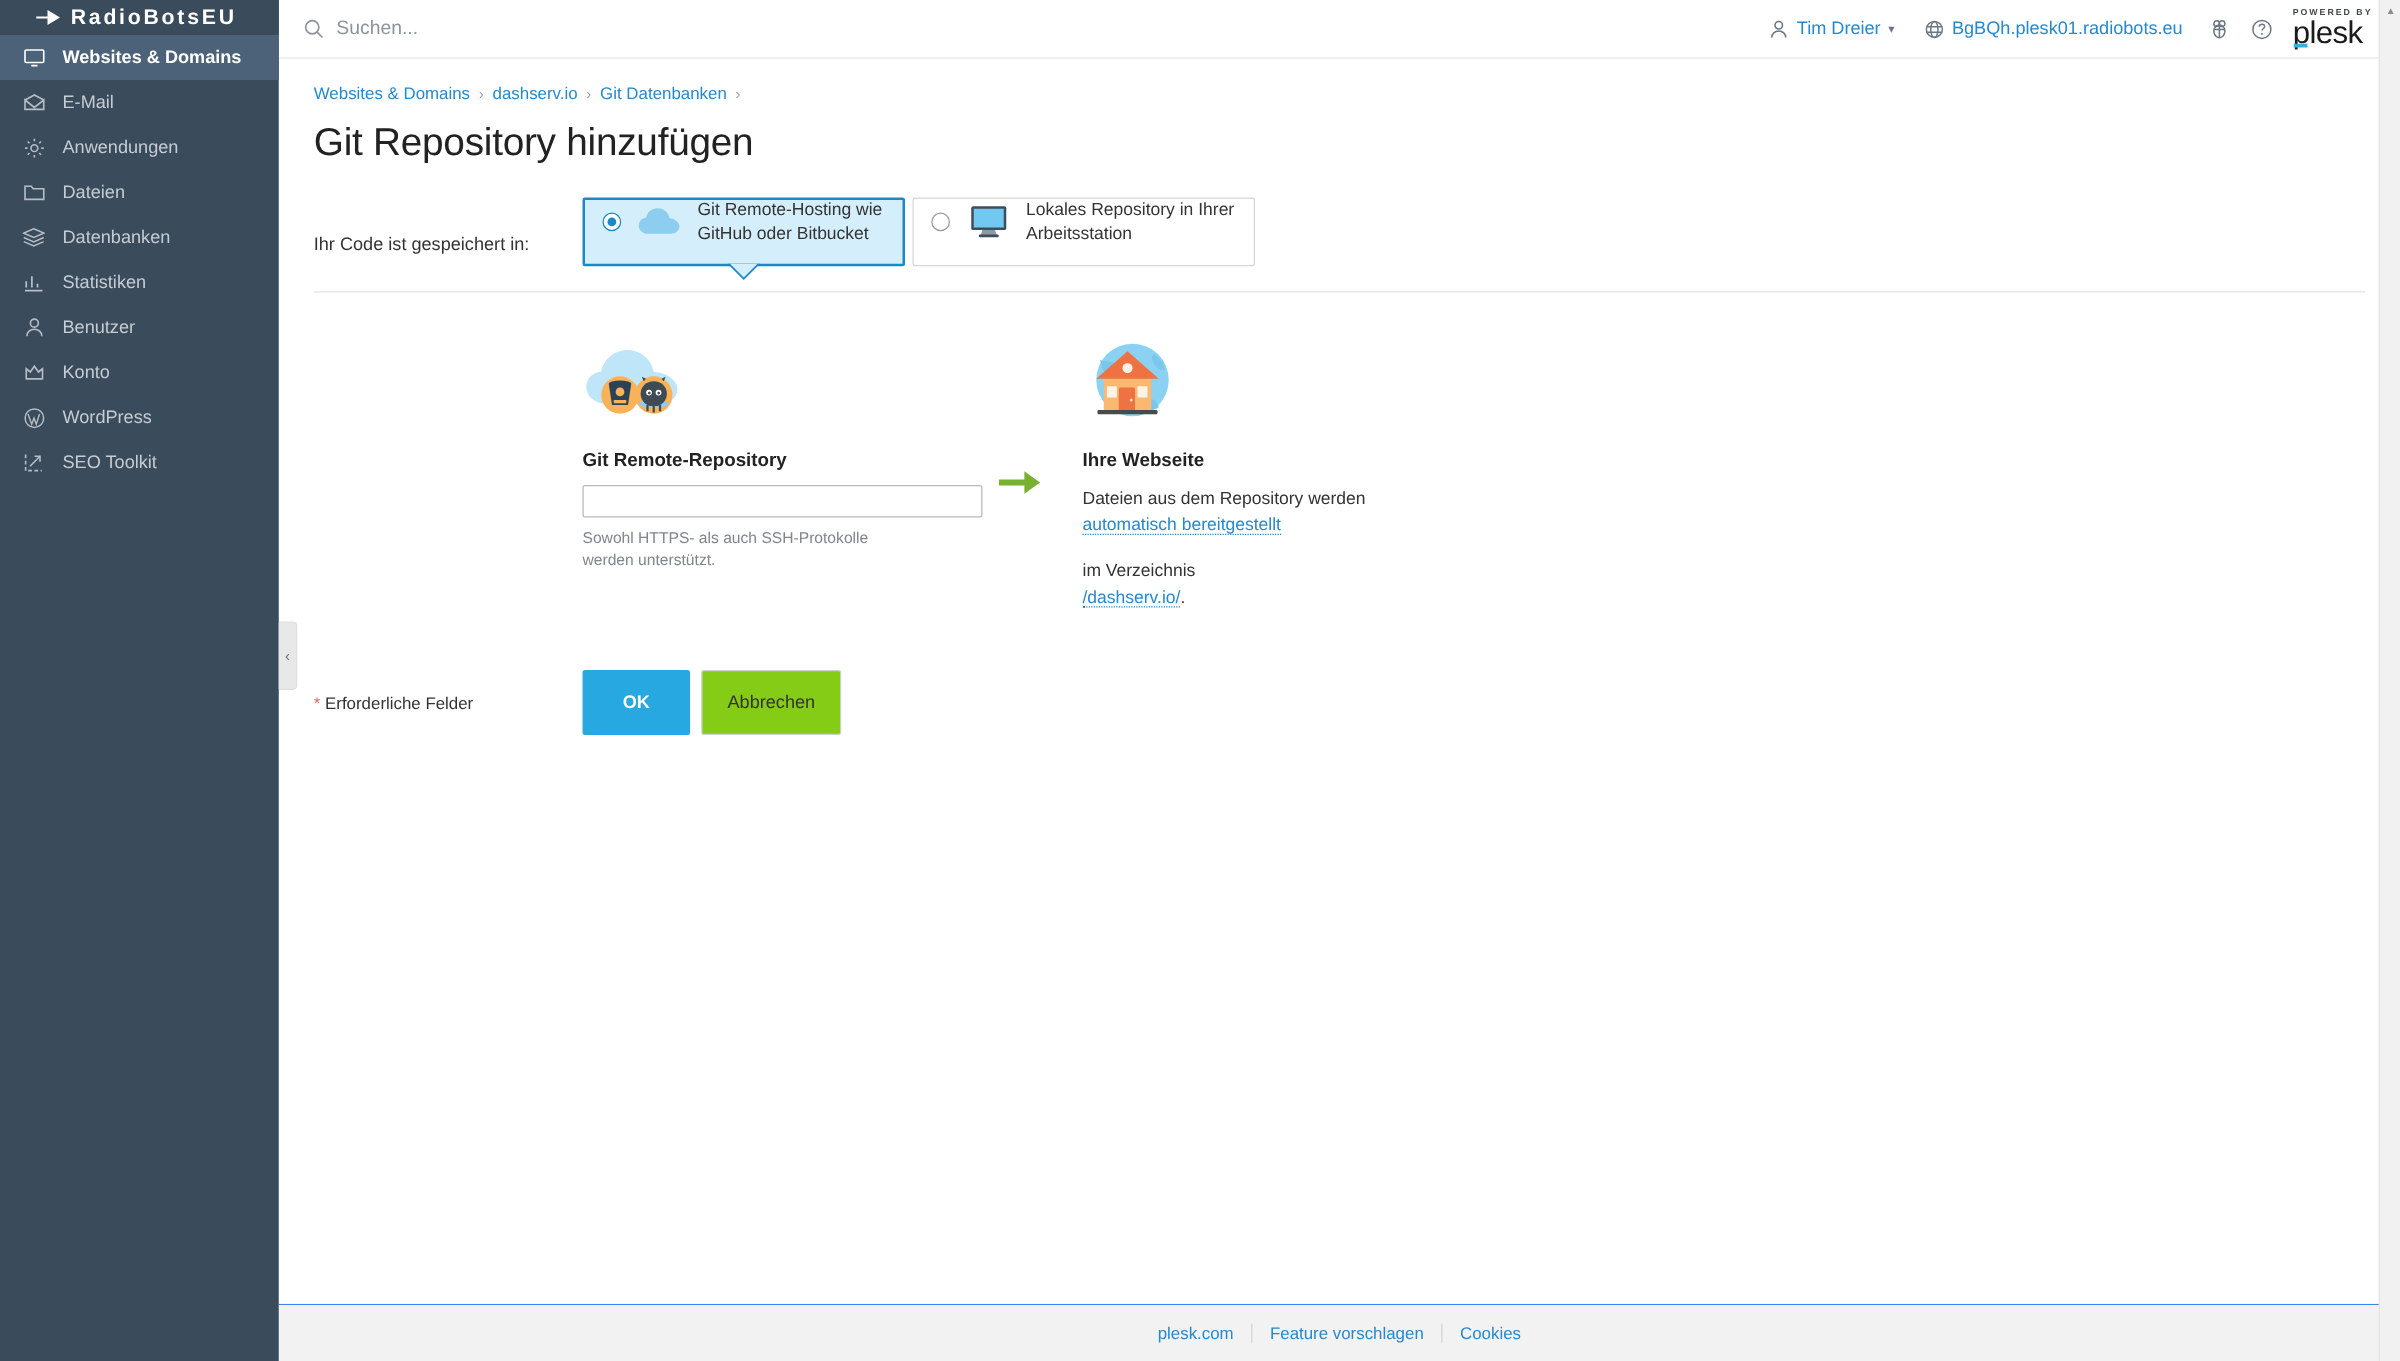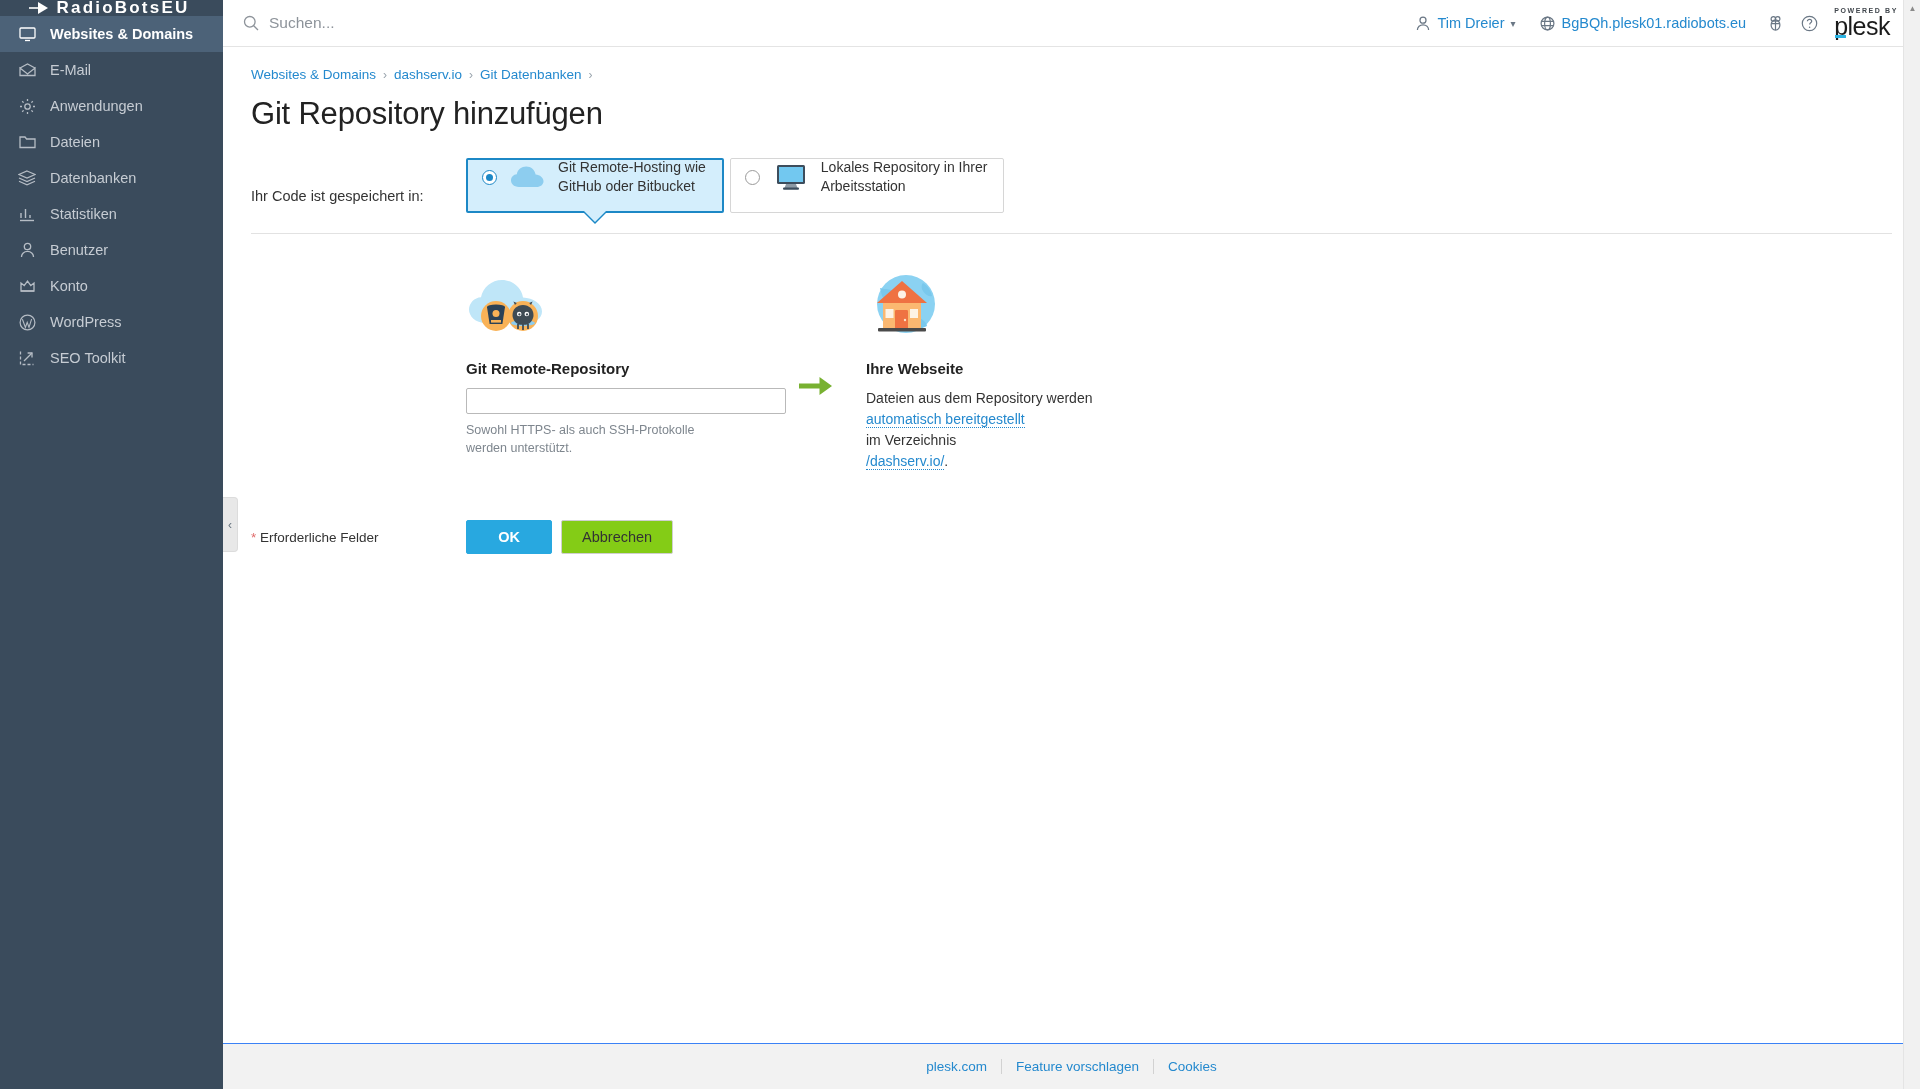--- a/index.html
+++ b/index.html
@@ -18,21 +18,21 @@
     width: 223px;
     min-width: 223px;
     height: 1089px;
     background: #3a4b5c;
     display: flex;
     flex-direction: column;
     position: relative;
     z-index: 5;
   }
   .brand {
-    height: 16px;
+    height: 28px;
     display: flex;
     align-items: center;
     justify-content: center;
     color: #ffffff;
     letter-spacing: 2.2px;
     font-size: 17px;
     font-weight: bold;
     background: #3a4b5c;
     padding-right: 6px;
   }
@@ -347,38 +347,38 @@
     color: #333333;
     line-height: 1.5;
     max-width: 250px;
   }
   .dashed-link {
     color: #2489ce;
     text-decoration: none;
     border-bottom: 1px dotted #2489ce;
     cursor: pointer;
   }
-  .dg-para2 { }
+  .dg-para2 { margin-top: 16px; }
 
   
   .actions {
     display: flex;
     align-items: center;
     margin-top: 48px;
     padding-bottom: 40px;
   }
   .required-note {
     width: 215px;
     flex: 0 0 215px;
     font-size: 13.5px;
     color: #333333;
   }
   .required-note .star { color: #e06b6b; }
   .btn {
-    height: 34px;
+    height: 52px;
     min-width: 75px;
     border-radius: 2px;
     font-size: 14.5px;
     font-family: "Liberation Sans", sans-serif;
     cursor: pointer;
     border: 1px solid transparent;
     padding: 0 20px;
   }
   .btn-primary {
     background: #28a8e0;

